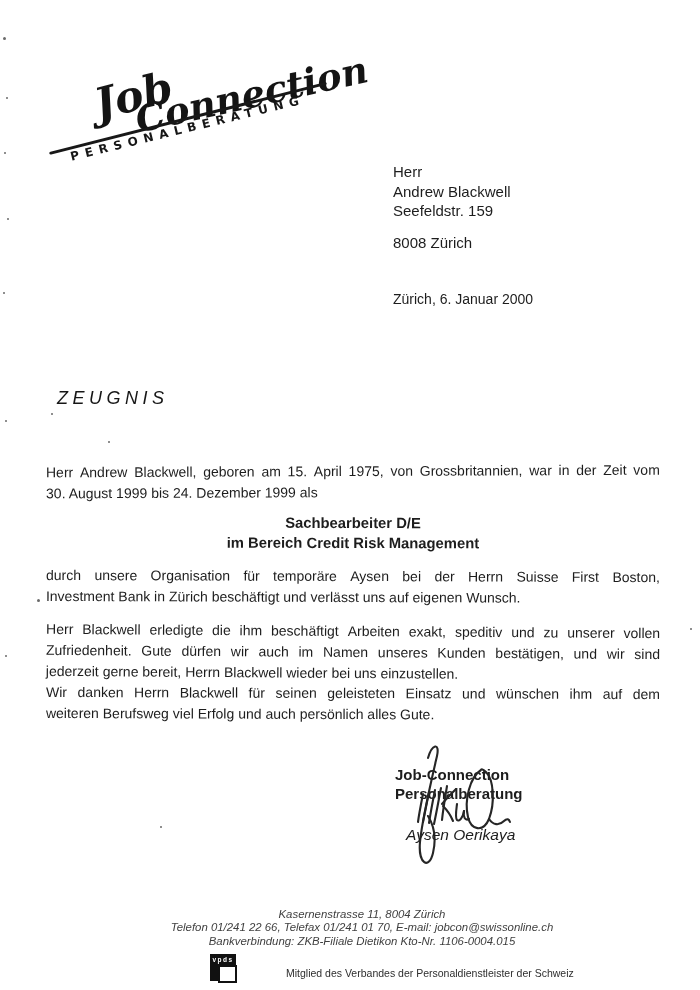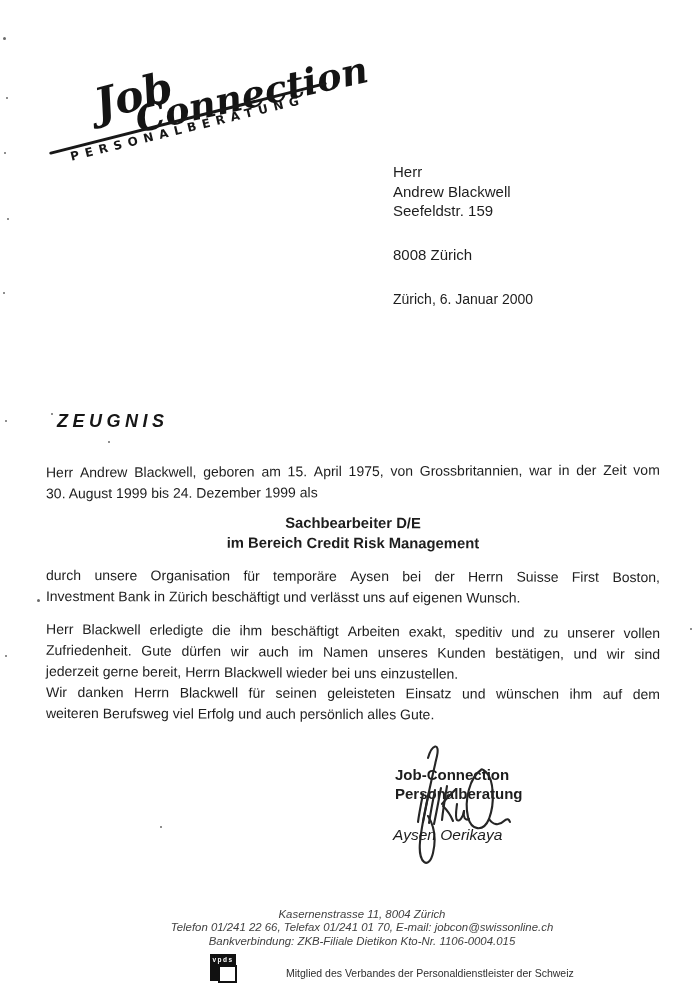--- a/index.html
+++ b/index.html
@@ -25,41 +25,41 @@
     background:#181818;transform:rotate(-14.2deg);transform-origin:0 0;border-radius:2px;
   }
   .logo-tag{
     position:absolute;left:29px;top:110px;
     font-family:"DejaVu Sans",sans-serif;font-size:12px;font-weight:600;
     letter-spacing:6px;transform:rotate(-13.8deg);transform-origin:0 0;color:#161616;
     white-space:nowrap;
   }
   
   .addr{position:absolute;left:393px;top:162px;font-size:15px;line-height:19.5px;}
-  .addr-city{margin-top:24px;}
+  .addr-city{margin-top:12px;}
   .dateline{position:absolute;left:393px;top:291px;font-size:14px;}
   
   .zeugnis{
-    position:absolute;left:57px;top:411px;margin:0;
-    font-size:18px;font-weight:bold;font-style:italic;letter-spacing:4.5px;color:#161616;
+    position:absolute;left:57px;top:388px;margin:0;
+    font-size:18px;font-weight:normal;font-style:italic;letter-spacing:4.5px;color:#161616;
   }
   
   .para{position:absolute;left:46px;width:614px;font-size:14px;}
   .line{height:20.5px;line-height:20.5px;white-space:nowrap;}
   .just{display:flex;justify-content:space-between;}
   .p1{top:461px;transform:rotate(-0.25deg);}
   .role-title{top:514px;text-align:center;font-weight:bold;font-size:14.8px;transform:rotate(0.15deg);}
   .role-title .line{height:19.5px;line-height:19.5px;}
   .p2{top:566px;transform:rotate(0.2deg);}
   .p3{top:621px;transform:rotate(0.4deg);}
   .p3 .line{height:21px;line-height:21px;}
   .p4{top:683px;transform:rotate(0.2deg);}
   
   .sig-company{position:absolute;left:395px;top:766px;font-size:15px;font-weight:bold;line-height:18.5px;}
-  .sig-name{position:absolute;left:393px;top:826px;font-size:15.5px;font-style:italic;text-align:right;}
+  .sig-name{position:absolute;left:406px;top:826px;font-size:15.5px;font-style:italic;text-align:right;}
   .sig-svg{position:absolute;left:398px;top:740px;}
   
   .footer{
     position:absolute;left:12px;top:908px;width:700px;text-align:center;
     font-style:italic;font-size:11.4px;line-height:13.4px;color:#3f3f3f;
   }
   .member-row{position:absolute;left:210px;top:953px;height:32px;}
   .vpds-box{position:absolute;left:0;top:1px;width:26px;height:27px;background:#111;}
   .vpds-text{
     position:absolute;left:0;top:1.5px;width:26px;text-align:center;

